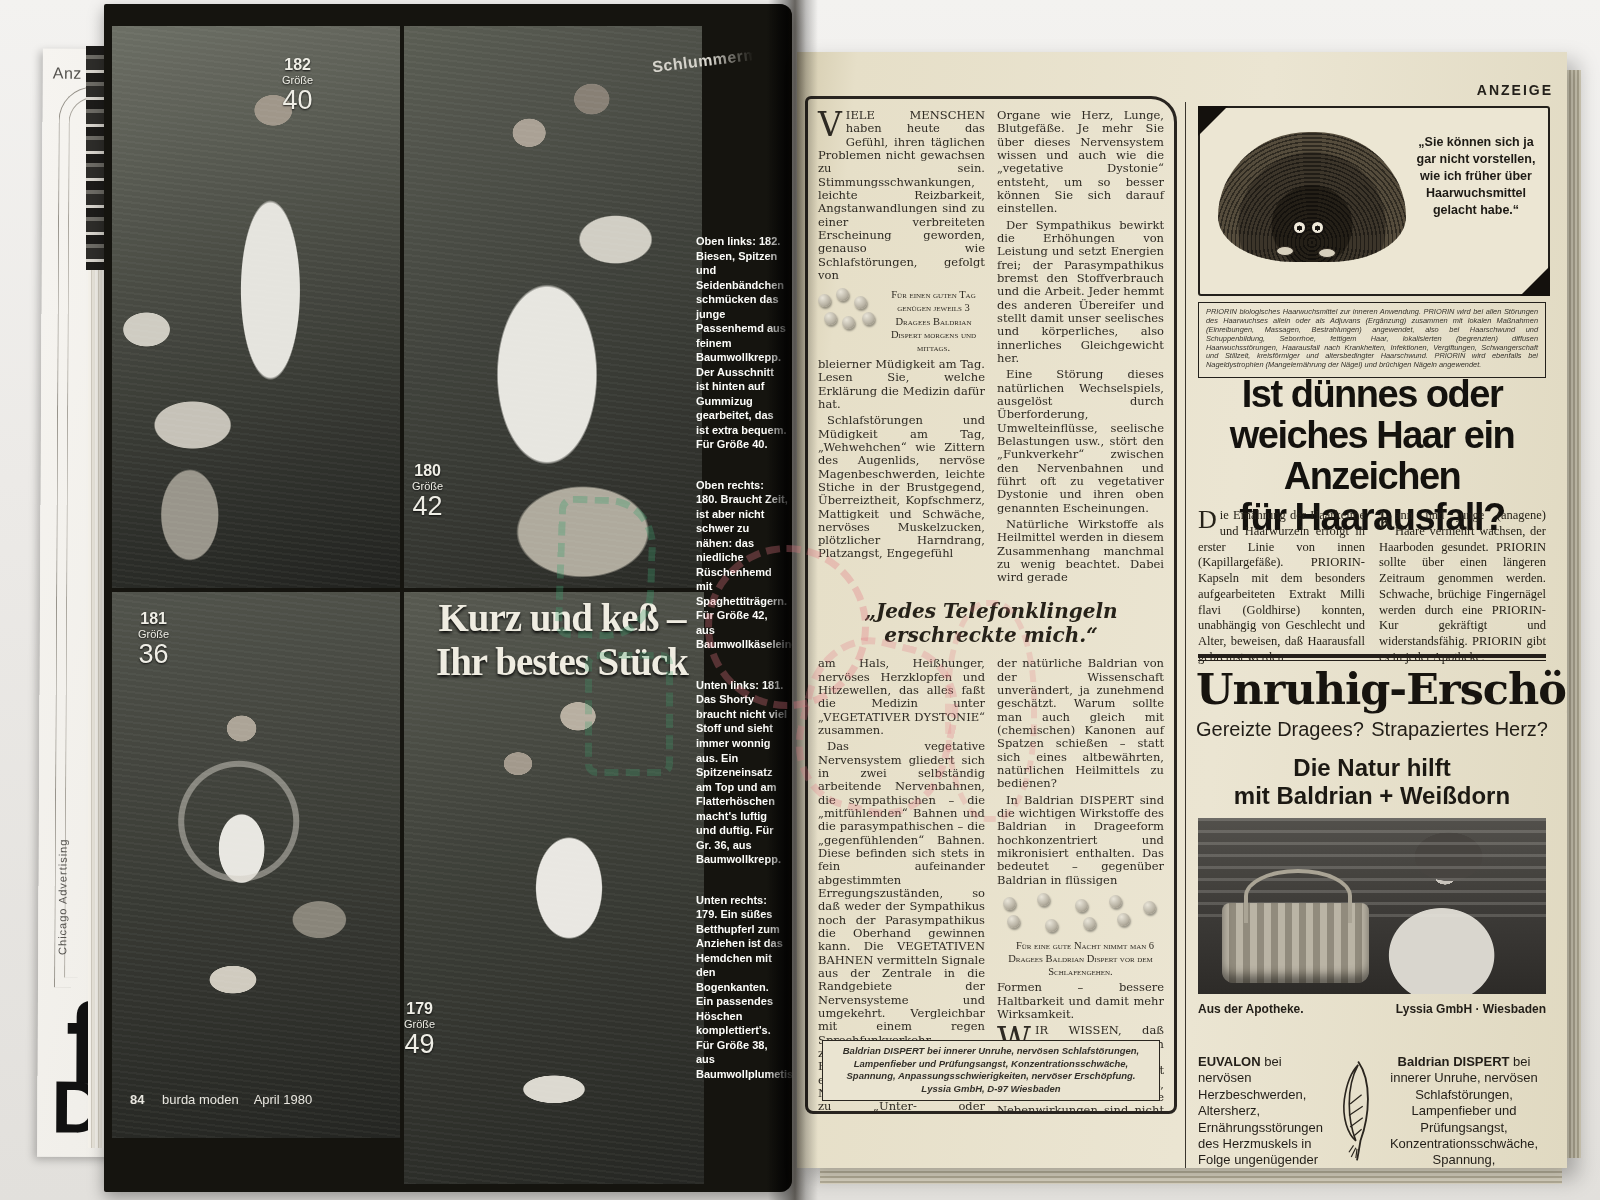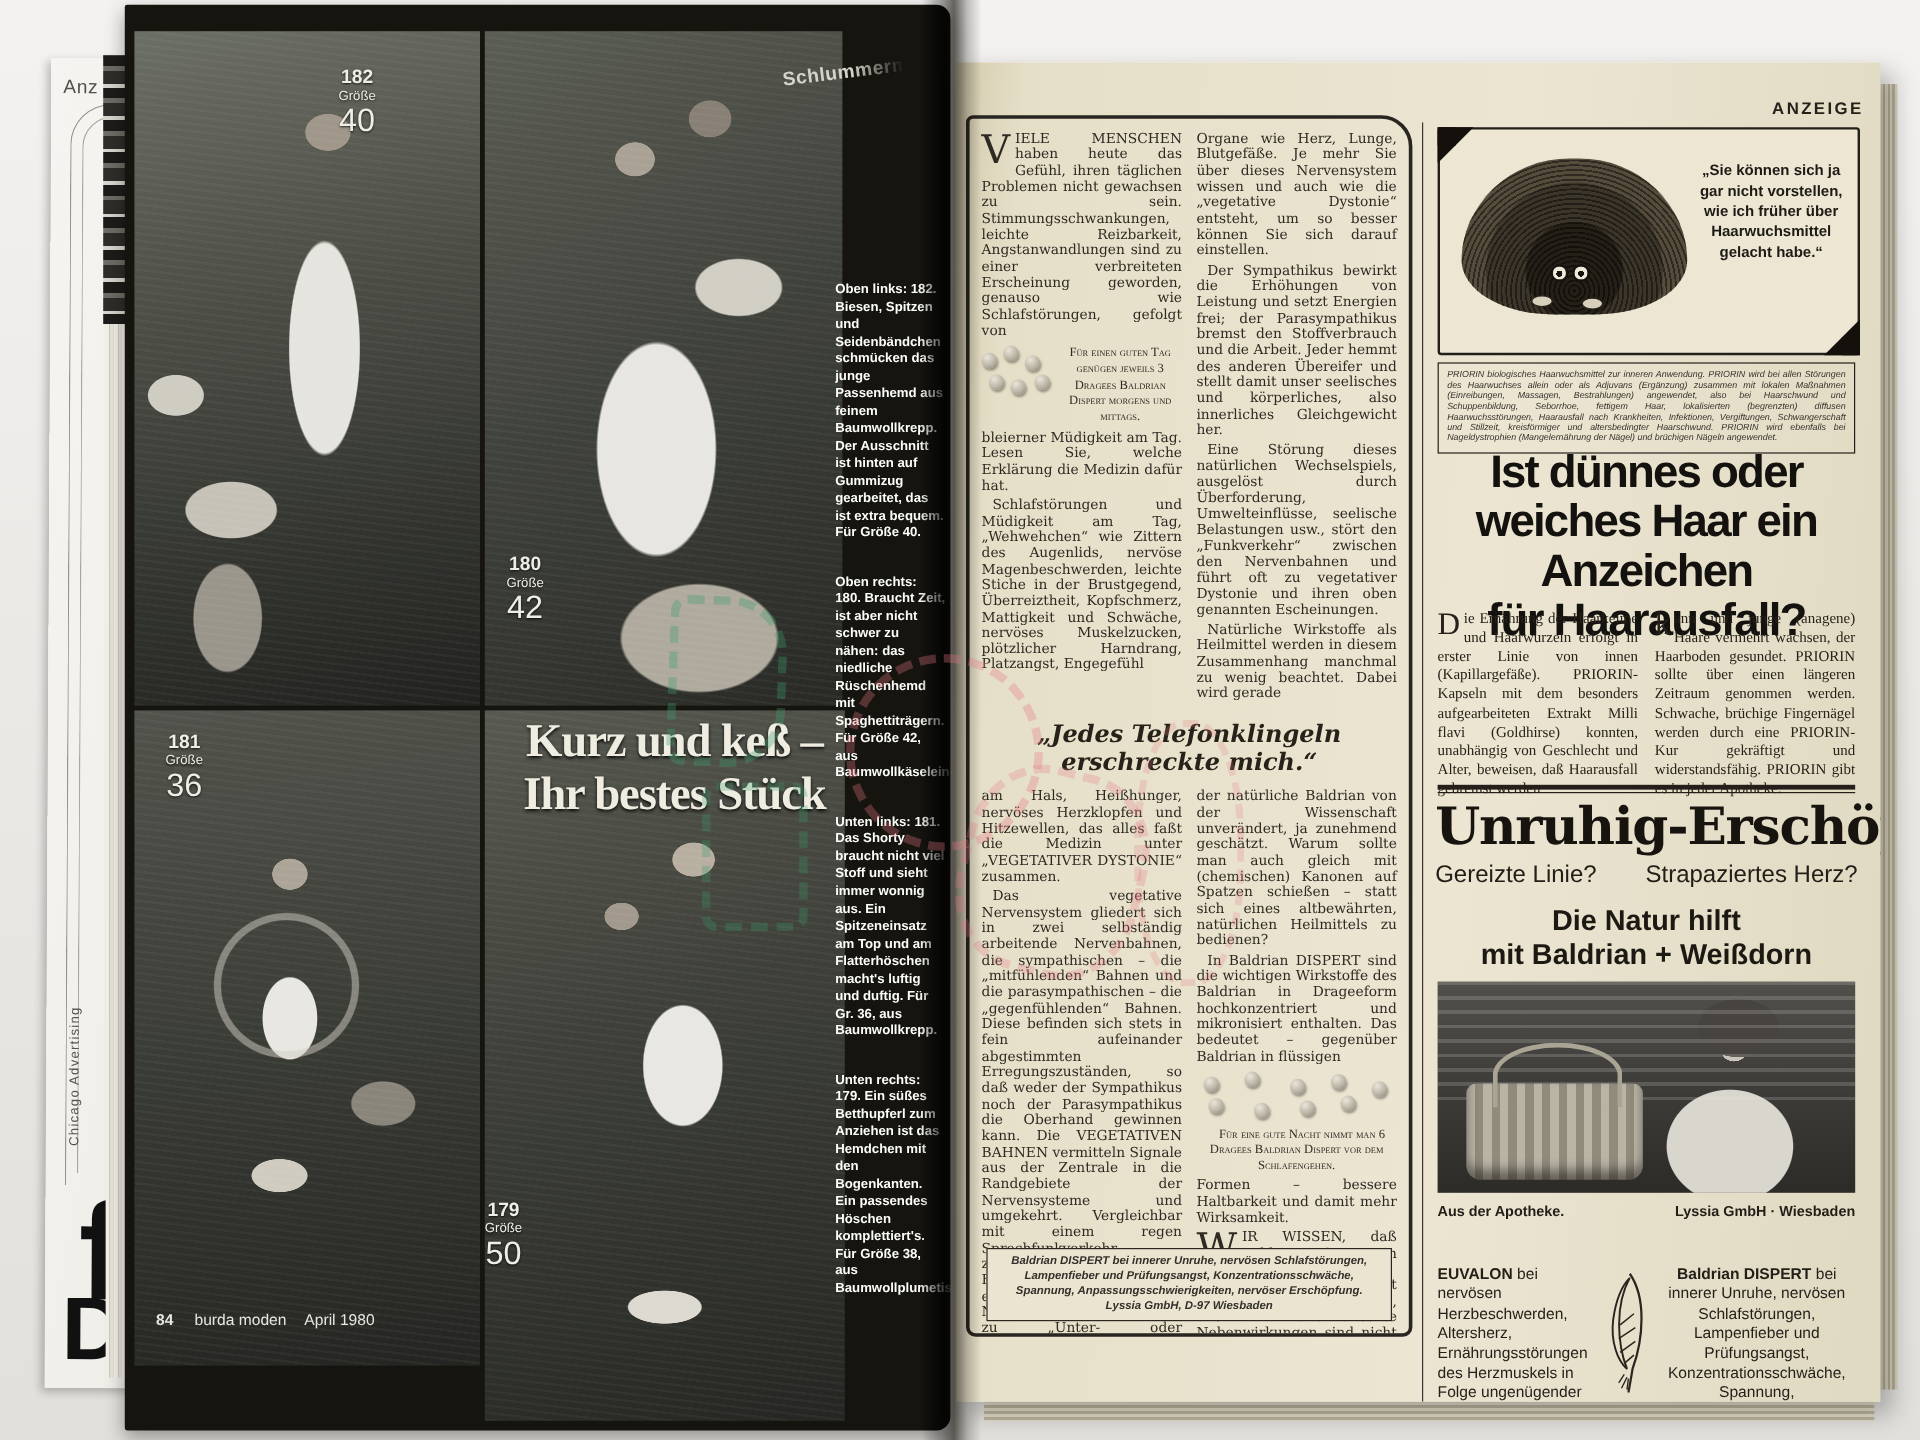--- a/index.html
+++ b/index.html
@@ -219,34 +219,34 @@
     <div class="photo photo-bl"></div>
     <div class="photo photo-br"></div>
 
     <div class="abs page-header">Schlummerm</div>
 
     <div class="photo-label" style="left:178px;top:52px;">
       <div class="pl-num">182</div>
       <div class="pl-word">Größe</div>
       <div class="pl-size">40</div>
     </div>
-    <div class="photo-label" style="left:318px;top:458px;">
+    <div class="photo-label" style="left:308px;top:458px;">
       <div class="pl-num">180</div>
       <div class="pl-word">Größe</div>
       <div class="pl-size">42</div>
     </div>
     <div class="photo-label" style="left:34px;top:606px;">
       <div class="pl-num">181</div>
       <div class="pl-word">Größe</div>
       <div class="pl-size">36</div>
     </div>
     <div class="photo-label" style="left:300px;top:996px;">
       <div class="pl-num">179</div>
       <div class="pl-word">Größe</div>
-      <div class="pl-size">50</div>
+      <div class="pl-size">49</div>
     </div>
 
     <div class="abs main-headline">
       <div>Kurz und keß –</div>
       <div>Ihr bestes Stück</div>
     </div>
 
     <div class="abs caption-col">
       <div class="cap-block">Oben links: 182. Biesen, Spitzen und Seidenbändchen schmücken das junge Passenhemd aus feinem Baumwollkrepp. Der Ausschnitt ist hinten auf Gummizug gearbeitet, das ist extra bequem. Für Größe 40.</div>
       <div class="cap-block">Oben rechts: 180. Braucht Zeit, ist aber nicht schwer zu nähen: das niedliche Rüschenhemd mit Spaghettiträgern. Für Größe 42, aus Baumwollkäseleinen.</div>
@@ -356,21 +356,21 @@
 
       <div class="abs divider"></div>
       <div class="abs divider2"></div>
 
       <div class="abs natur-title">
         <span>Unruhig</span>
         <span>-</span>
         <span>Erschöpft</span>
       </div>
       <div class="abs natur-subs">
-        <span>Gereizte Linie?</span>
+        <span>Gereizte Dragees?</span>
         <span>Strapaziertes Herz?</span>
       </div>
       <div class="abs natur-lead">
         <div>Die Natur hilft</div>
         <div>mit Baldrian + Weißdorn</div>
       </div>
 
       <div class="abs natur-photo">
         <div class="blinds"></div>
         <div class="basket"></div>

